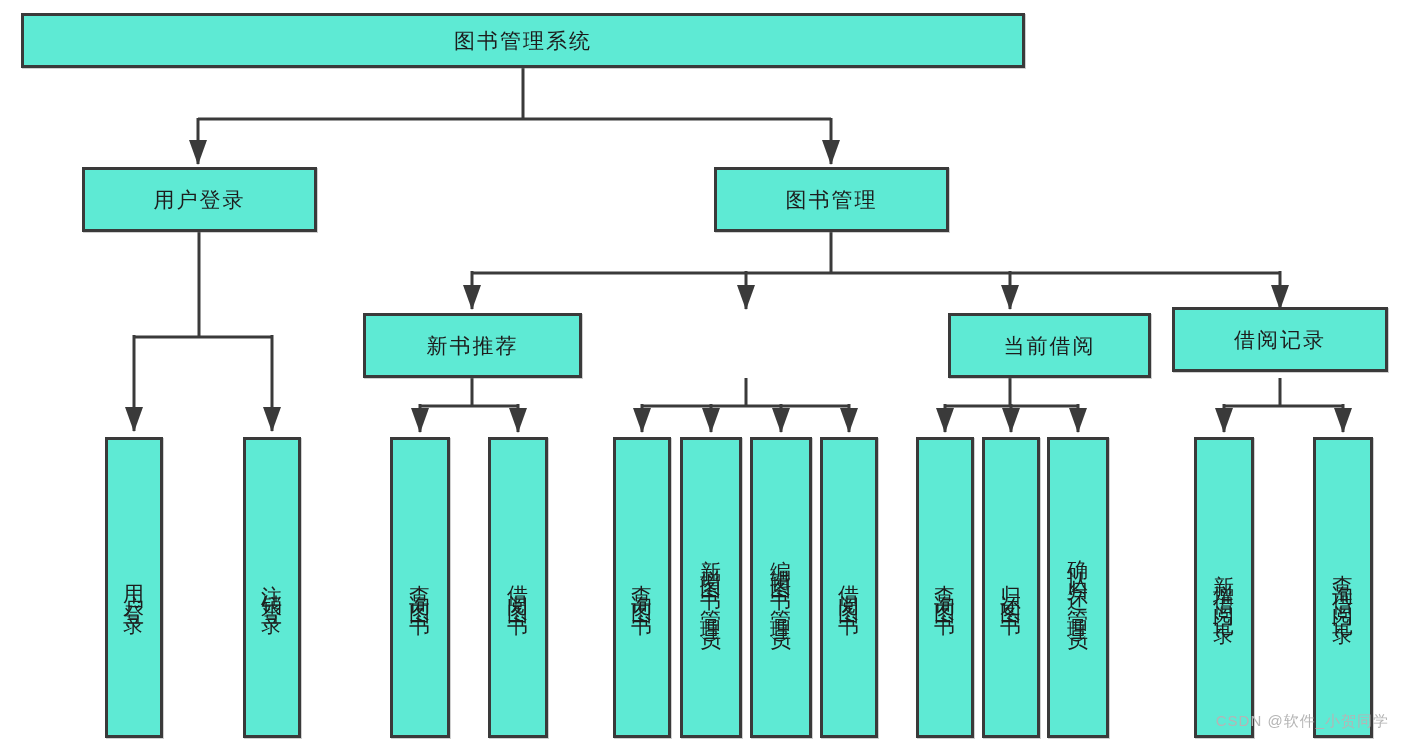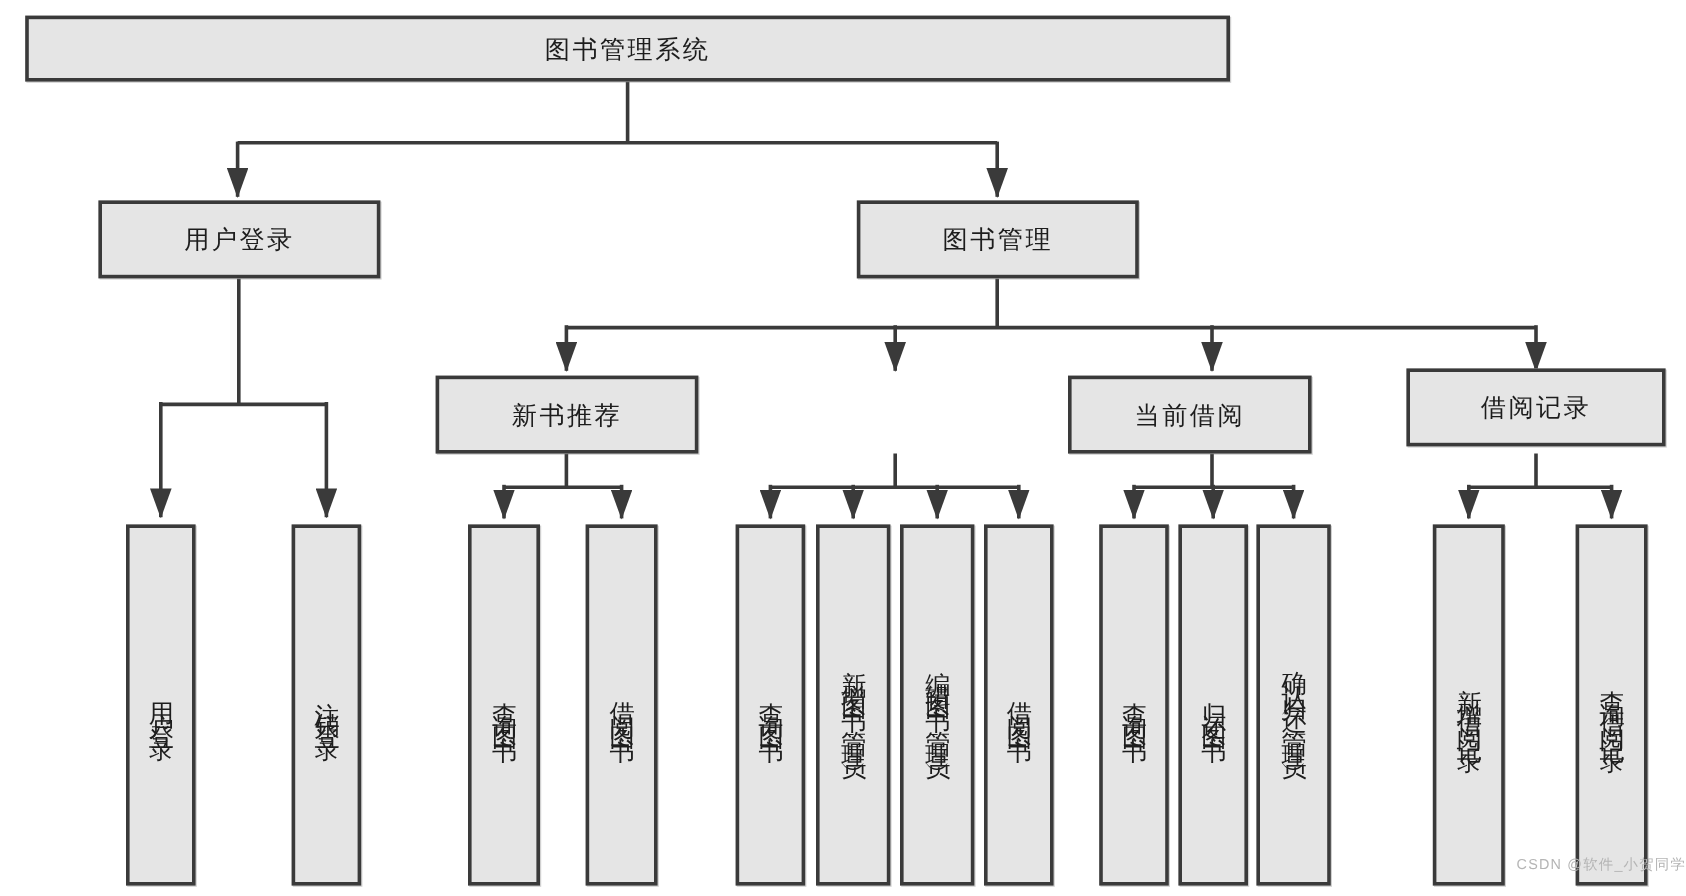--- a/index.html
+++ b/index.html
@@ -12,42 +12,42 @@
     overflow: hidden;
   }
   .connectors {
     position: absolute;
     left: 0; top: 0;
     width: 1405px; height: 747px;
   }
   .node {
     position: absolute;
     box-sizing: border-box;
-    background: #e5e5e5;
+    background: #5eead4;
     border: 3px solid #3a3a3a;
     display: flex;
     align-items: center;
     justify-content: center;
     font-size: 21px;
     color: #1d1d1d;
     letter-spacing: 2px;
     text-align: center;
     box-shadow: 1px 1px 0 rgba(120,120,120,0.35);
   }
   .node.v {
     writing-mode: vertical-lr;
     text-orientation: mixed;
     letter-spacing: 10px;
     line-height: 1;
   }
   .watermark {
     position: absolute;
-    right: 0;
+    right: 16px;
     top: 712px;
-    font-size: 12px;
+    font-size: 15px;
     color: #b5b5b5;
     letter-spacing: 1px;
     white-space: nowrap;
   }
 </style>
 </head>
 <body>
 
 <div class="canvas">
 
@@ -93,21 +93,21 @@
       <line x1="1343" y1="404" x2="1343" y2="432" marker-end="url(#arr)"></line>
     </g>
   </svg>
 
   <div class="node" style="left:21px;top:13px;width:1004px;height:55px">图书管理系统</div>
 
   <div class="node" style="left:82px;top:167px;width:235px;height:65px">用户登录</div>
   <div class="node" style="left:363px;top:313px;width:219px;height:65px">新书推荐</div>
 
   <div class="node" style="left:714px;top:167px;width:235px;height:65px">图书管理</div>
-  <div class="node" style="left:890px;top:313px;width:203px;height:65px">当前借阅</div>
+  <div class="node" style="left:948px;top:313px;width:203px;height:65px">当前借阅</div>
   <div class="node" style="left:1172px;top:307px;width:216px;height:65px">借阅记录</div>
 
   <div class="node v" style="left:105px;top:437px;width:58px;height:301px">用户登录</div>
   <div class="node v" style="left:243px;top:437px;width:58px;height:301px">注销登录</div>
 
   <div class="node v" style="left:390px;top:437px;width:60px;height:301px">查询图书</div>
   <div class="node v" style="left:488px;top:437px;width:60px;height:301px">借阅图书</div>
 
   <div class="node v" style="left:613px;top:437px;width:58px;height:301px">查询图书</div>
   <div class="node v" style="left:680px;top:437px;width:62px;height:301px">新增图书（管理员）</div>

